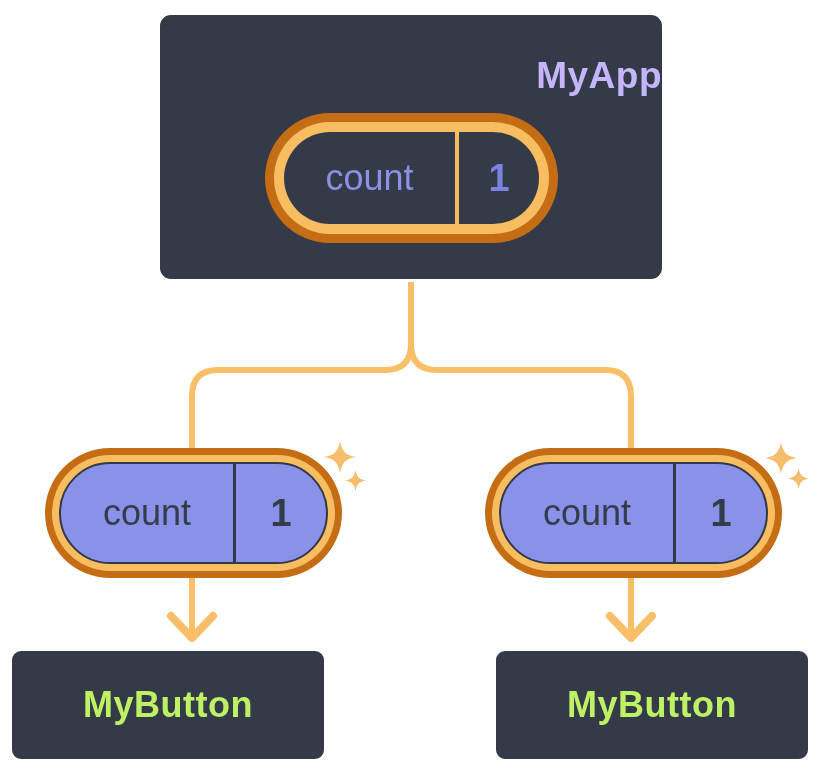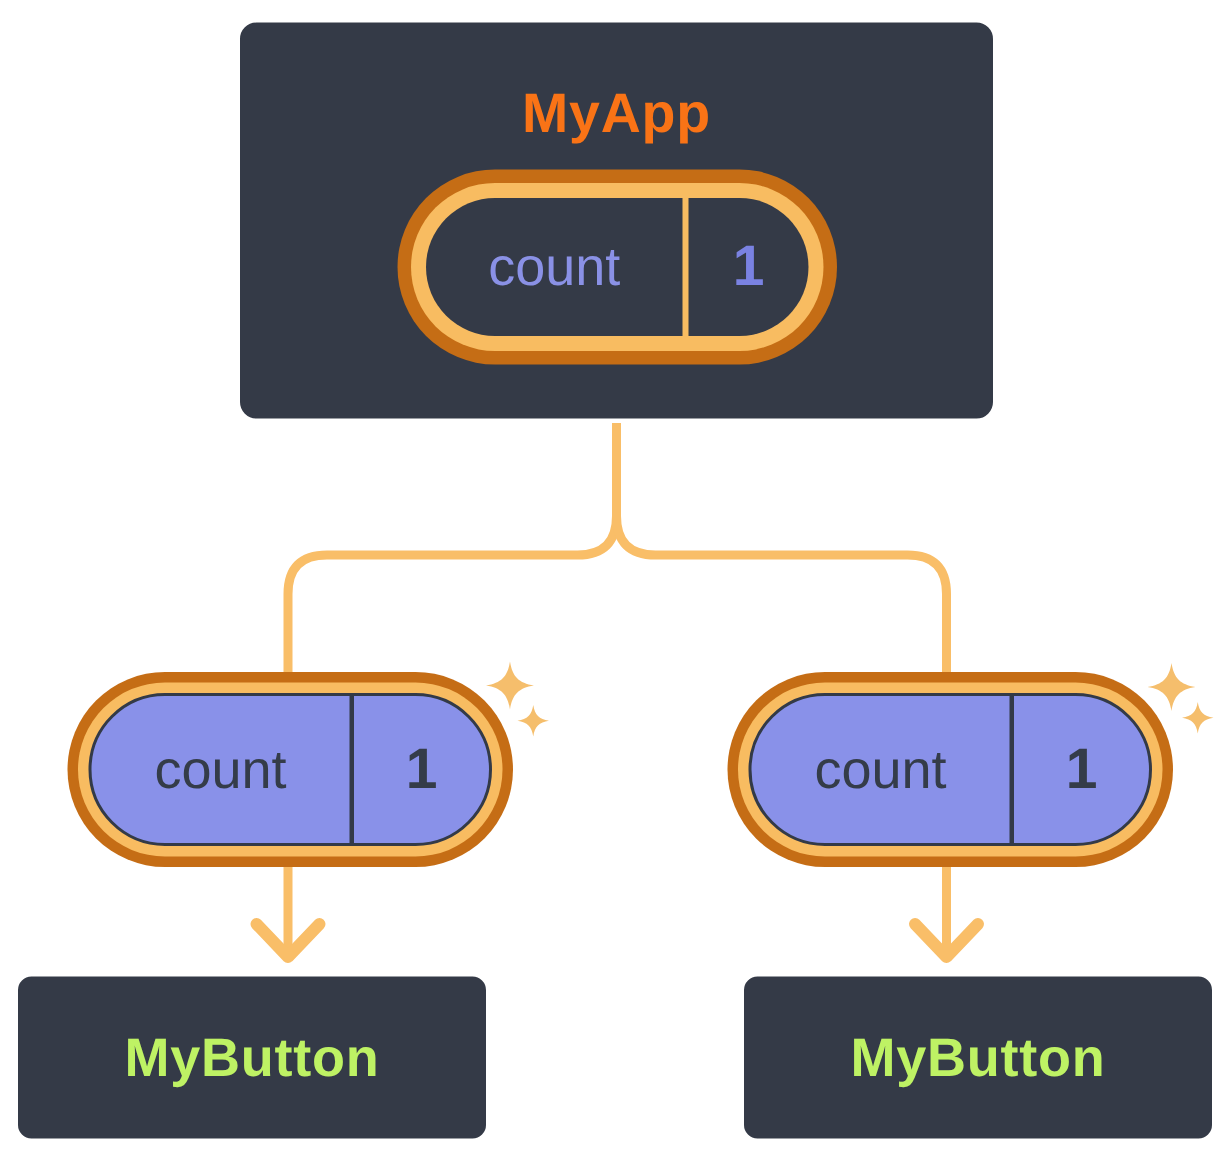--- a/index.html
+++ b/index.html
@@ -18,21 +18,21 @@
     position: absolute;
     background: #343a47;
     border: 3px solid #ffffff;
     border-radius: 14px;
     box-sizing: border-box;
     z-index: 1;
   }
   .root-box { left: 157px; top: 12px; width: 508px; height: 270px; }
   .root-title {
     position: absolute; left: 0; top: 40px; width: 100%;
-    text-align: center; color: #f97316;
+    text-align: right; color: #c4b5fd;
     font-size: 37px; font-weight: 600; letter-spacing: 0.5px;
   }
   .leaf-box {
     display: flex; align-items: center; justify-content: center;
     border-radius: 12px;
     color: #bef264; font-size: 36px; font-weight: 600; letter-spacing: 0.5px;
   }
   .leaf-left  { left: 9px;   top: 648px; width: 318px; height: 114px; }
   .leaf-right { left: 493px; top: 648px; width: 318px; height: 114px; }
 

